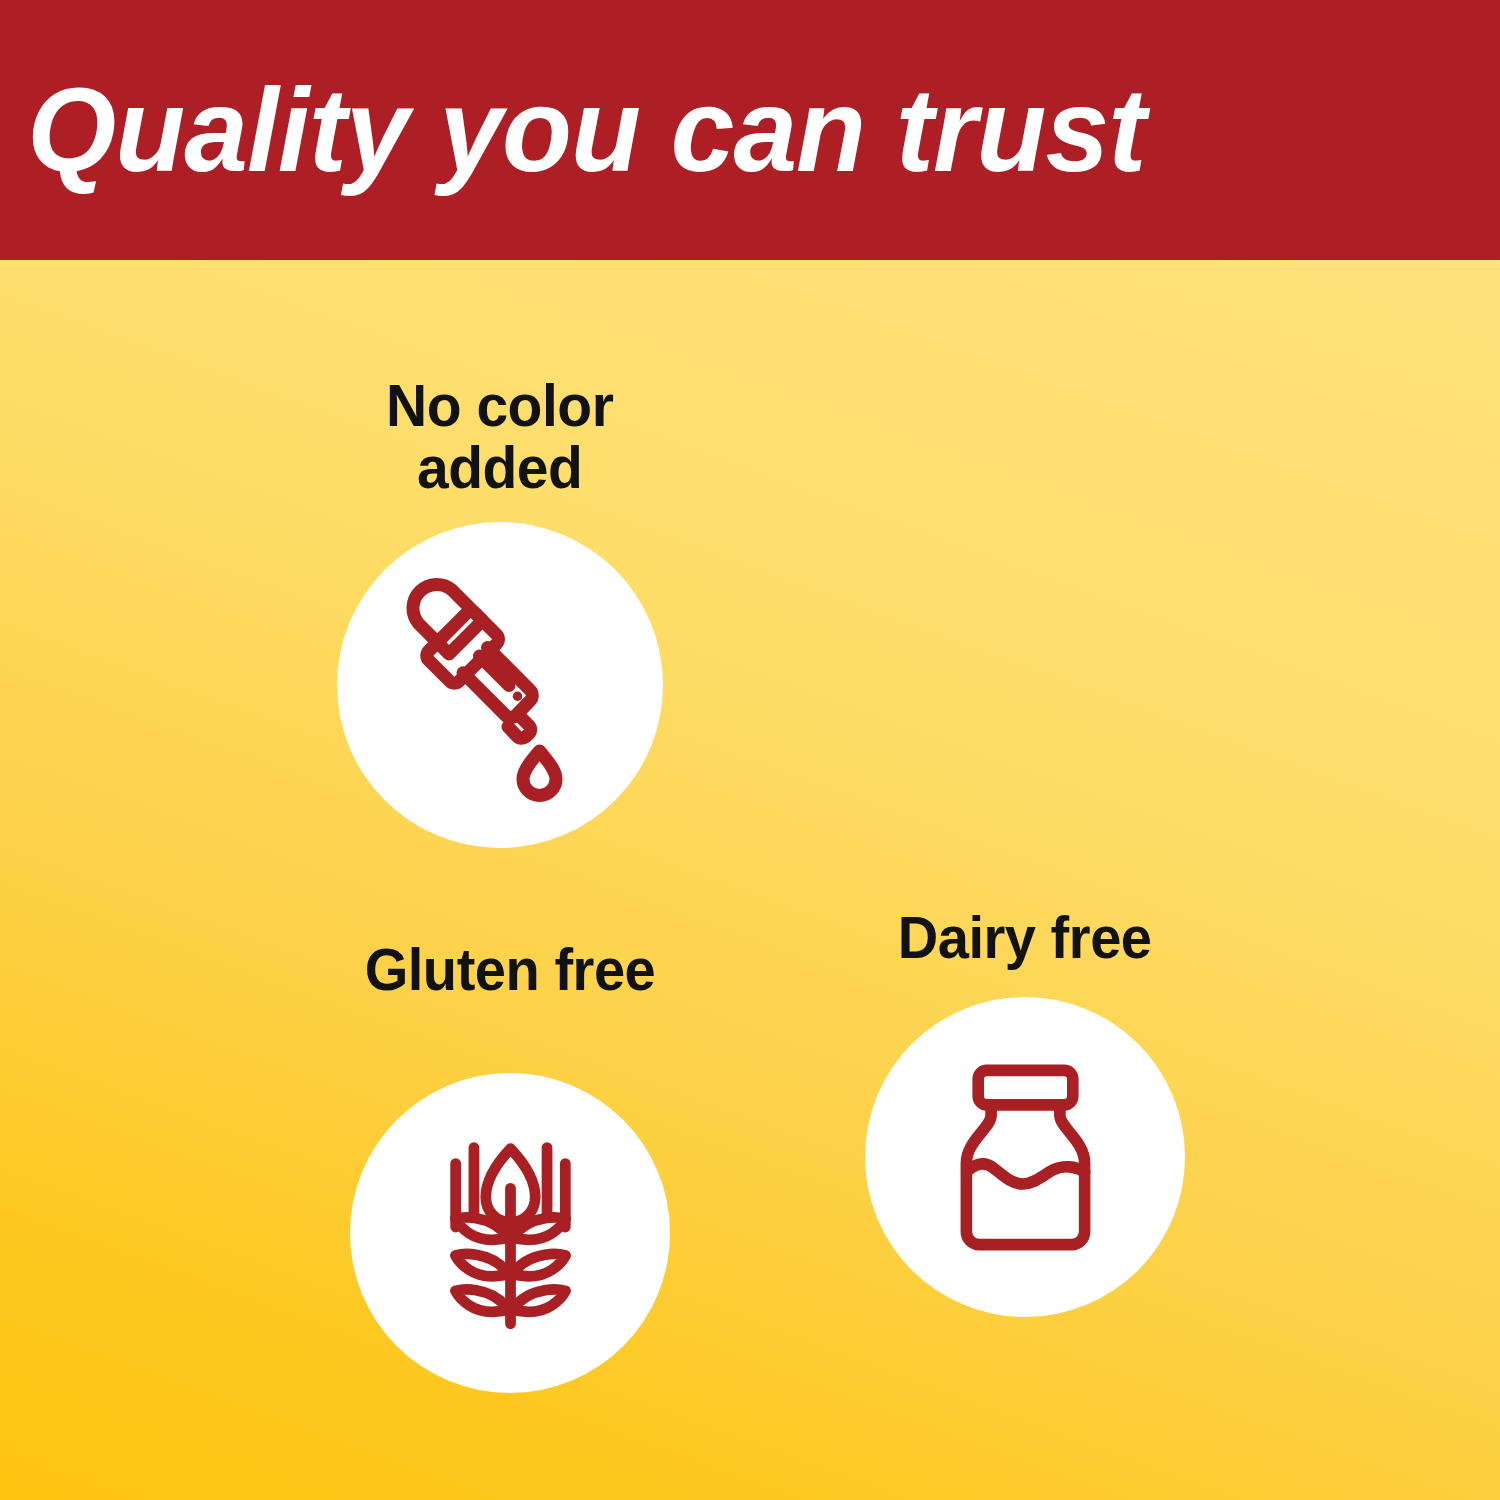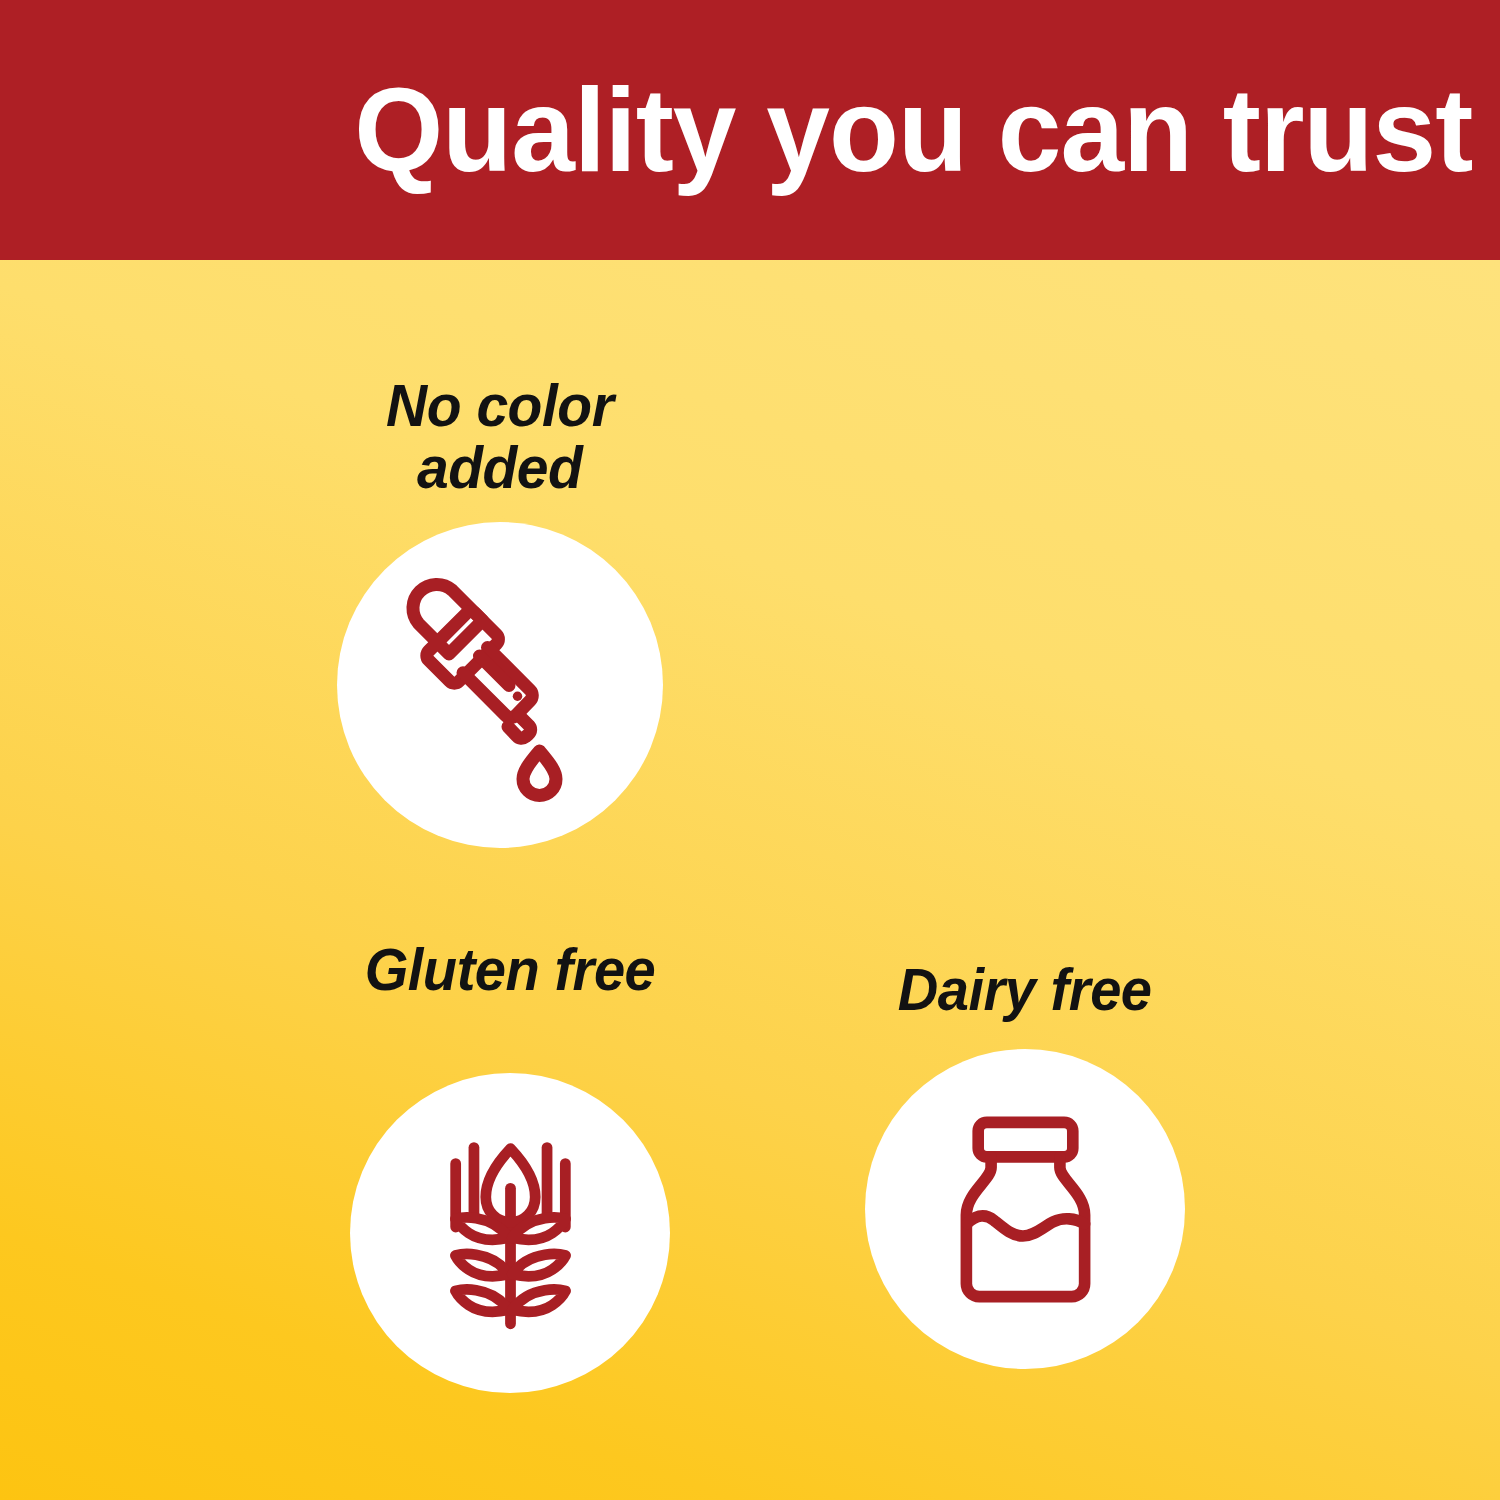--- a/index.html
+++ b/index.html
@@ -29,21 +29,22 @@
   
   .banner {
     position: absolute;
     left: 0;
     top: 0;
     width: 1500px;
     height: 260px;
     background: #AE1F25;
     display: flex;
     align-items: center;
-    justify-content: flex-end;
+    justify-content: flex-start;
+    font-style: italic;
   }
   .banner-title {
     color: #FFFFFF;
     font-size: 118px;
     line-height: 1;
     font-weight: 700;
     letter-spacing: -1px;
     transform: scaleX(0.97);
     white-space: nowrap;
     text-align: center;
@@ -51,33 +52,32 @@
     padding: 0 10px;
   }
 
   
   .features {
     position: absolute;
     left: 0;
     top: 260px;
     width: 1360px;
     height: 1240px;
-    font-style: italic;
   }
   .feature {
     position: absolute;
     width: 420px;
     display: flex;
     flex-direction: column;
     align-items: center;
   }
   .feature-r1c1 { left: 290px; top: 115px; }
   .feature-r1c2 { left: 805px; top: 115px; }
   .feature-r2c1 { left: 300px; top: 680px; gap: 44px; }
-  .feature-r2c2 { left: 815px; top: 700px; }
+  .feature-r2c2 { left: 815px; top: 648px; }
 
   .feature-label {
     color: #121212;
     font-size: 60px;
     line-height: 1.04;
     font-weight: 700;
     text-align: center;
     letter-spacing: -0.5px;
     transform: scaleX(0.95);
     margin: 0;

